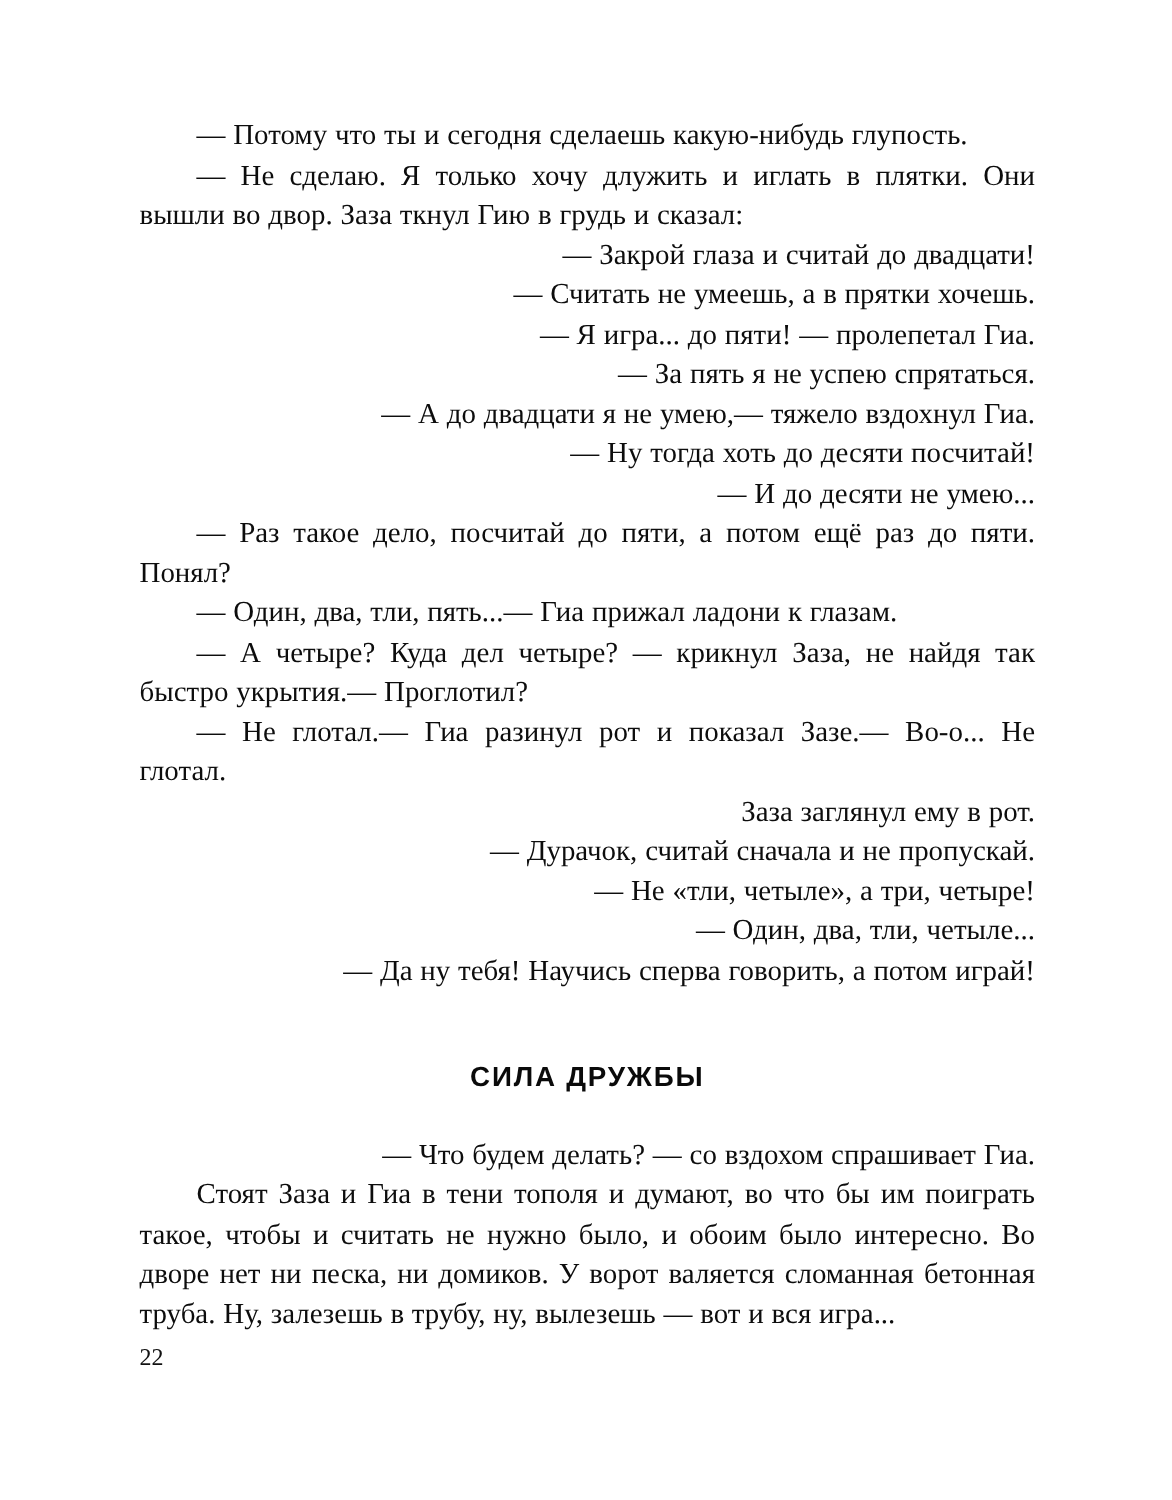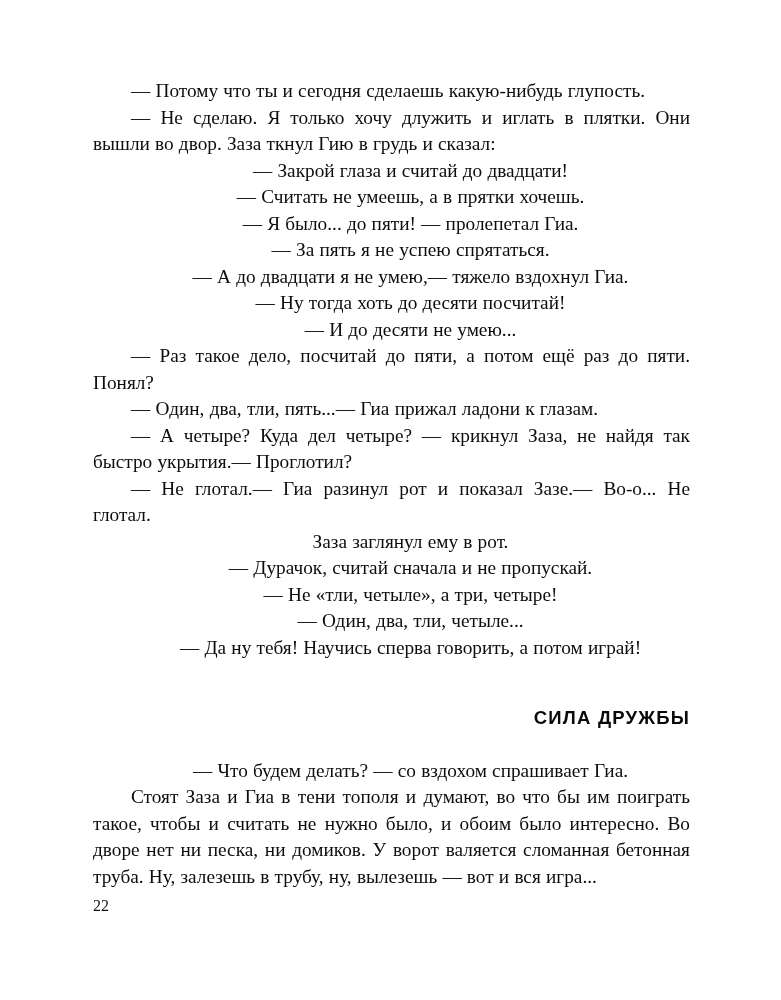--- a/index.html
+++ b/index.html
@@ -42,34 +42,34 @@
     line-height: 26.5px;
     text-align: justify;
     text-justify: inter-word;
     text-indent: 38px;
     hyphens: manual;
     word-spacing: 0.02em;
   }
 
   
   p.para.nostretch {
-    text-align: center;
+    text-align: right;
   }
 
   
   h2.section-title {
     margin: 0;
     padding: 0;
     font-family: "Liberation Sans", "DejaVu Sans", sans-serif;
     font-weight: bold;
     font-size: 18.5px;
     line-height: 26.5px;
     letter-spacing: 1.2px;
     text-indent: 0;
-    text-align: right;
+    text-align: center;
     color: #0a0a0a;
   }
 
   .gap-before-heading { height: 44px; }
   .gap-after-heading  { height: 26px; }
 
   
   #folio {
     position: absolute;
     left: 93px;
@@ -84,21 +84,21 @@
 <body>
 
 <div id="page">
 
   <div id="textblock">
 
     <p class="para">— Потому что ты и сегодня сделаешь какую-нибудь глупость.</p>
     <p class="para">— Не сделаю. Я только хочу длужить и иглать в плятки. Они вышли во двор. Заза ткнул Гию в грудь и сказал:</p>
     <p class="para nostretch">— Закрой глаза и считай до двадцати!</p>
     <p class="para nostretch">— Считать не умеешь, а в прятки хочешь.</p>
-    <p class="para nostretch">— Я было... до пяти! — пролепетал Гиа.</p>
+    <p class="para nostretch">— Я игра... до пяти! — пролепетал Гиа.</p>
     <p class="para nostretch">— За пять я не успею спрятаться.</p>
     <p class="para nostretch">— А до двадцати я не умею,— тяжело вздохнул Гиа.</p>
     <p class="para nostretch">— Ну тогда хоть до десяти посчитай!</p>
     <p class="para nostretch">— И до десяти не умею...</p>
     <p class="para">— Раз такое дело, посчитай до пяти, а потом ещё раз до пяти. Понял?</p>
     <p class="para">— Один, два, тли, пять...— Гиа прижал ладони к глазам.</p>
     <p class="para">— А четыре? Куда дел четыре? — крикнул Заза, не найдя так быстро укрытия.— Проглотил?</p>
     <p class="para">— Не глотал.— Гиа разинул рот и показал Зазе.— Во-о... Не глотал.</p>
     <p class="para nostretch">Заза заглянул ему в рот.</p>
     <p class="para nostretch">— Дурачок, считай сначала и не пропускай.</p>

